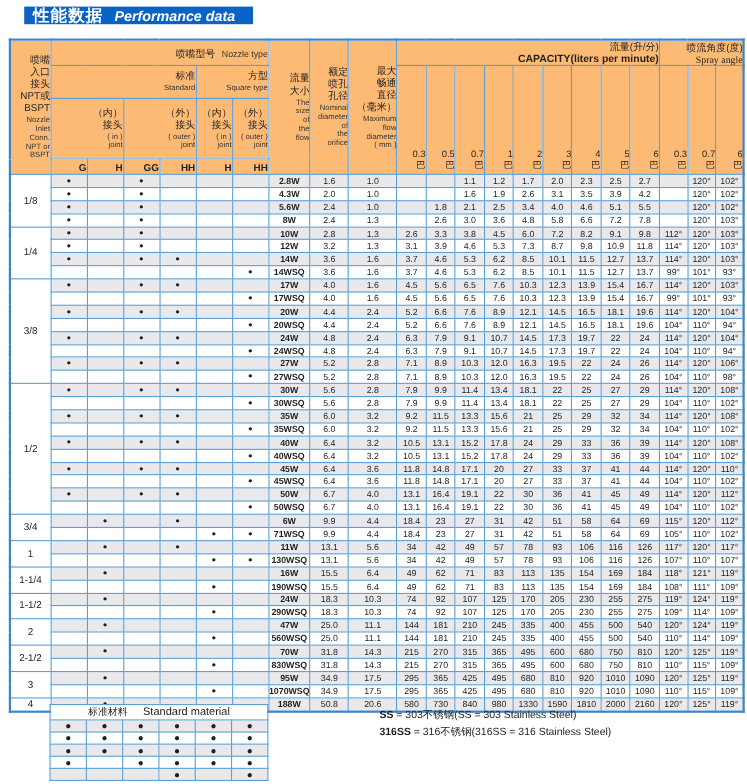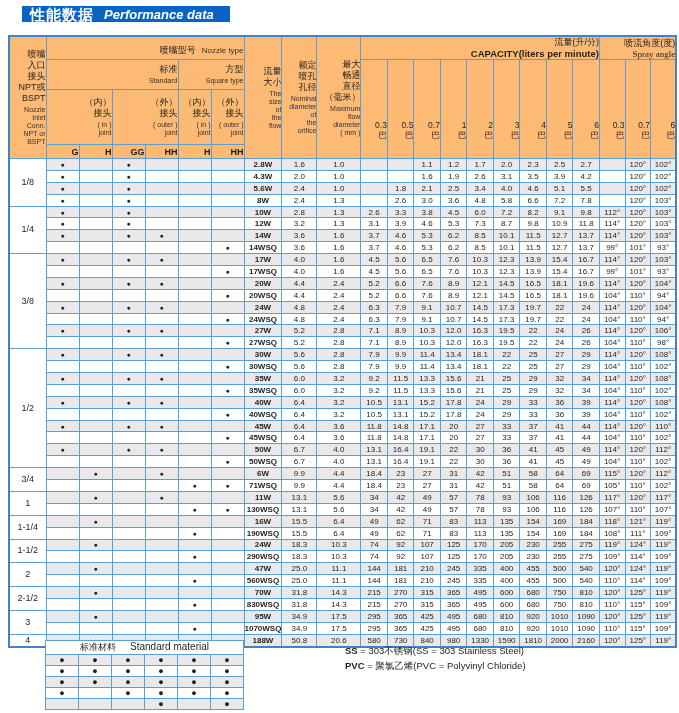--- a/index.html
+++ b/index.html
@@ -28,21 +28,21 @@
   .hrowA{height:18px;}
   .hrowB{height:30px;}
   .hrowC{height:55px;}
   .hrowD{height:14px;}
   .ntype .zh,.ntype .en{display:inline;white-space:nowrap;}
   .ntype .en{font-size:8px;margin-left:6px;}
   .cap-h .zh{font-size:9px;}
   .cap-h .en2{font-size:9.5px;font-weight:bold;}
   .spray-h .zh{font-size:9px;}
   .spray-h .en2{font-size:9px;font-family:Liberation Serif, serif;}
-  .p-cell{vertical-align:bottom;font-size:8.5px;line-height:9.5px;padding-bottom:18px;}
+  .p-cell{vertical-align:bottom;font-size:8.5px;line-height:9.5px;padding-bottom:3px;}
   .letter{font-weight:bold;font-size:9px;}
   
   tbody td{height:10.9px;font-size:8px;line-height:9px;}
   .shade td{background:#e9e9ec;}
   .size-cell{background:#fff !important;font-size:9px;}
   .model-cell{font-weight:bold;}
   .dot-cell{font-size:7px;}
   .group-start td{border-top:1.6px solid #3d85c6;}
   
   .mat-wrap{position:absolute;left:45px;top:640px;}
@@ -1237,14 +1237,14 @@
           <td class="m-dot">●</td>
           <td class="m-dot"></td>
           <td class="m-dot">●</td>
         </tr>
       </tbody>
   </table>
 </div>
 
 <div class="legend">
     <div class="leg-line leg-sp"><b>SS</b> = 303不锈钢(SS = 303 Stainless Steel)</div>
-    <div class="leg-line leg-sp"><b>PVC</b> = 聚氯乙烯(PVC = Polyvinyl Chloride)</div>
+    <div class="leg-line leg-sp"><b>316SS</b> = 316不锈钢(316SS = 316 Stainless Steel)</div>
   </div>
 
 </body></html>

